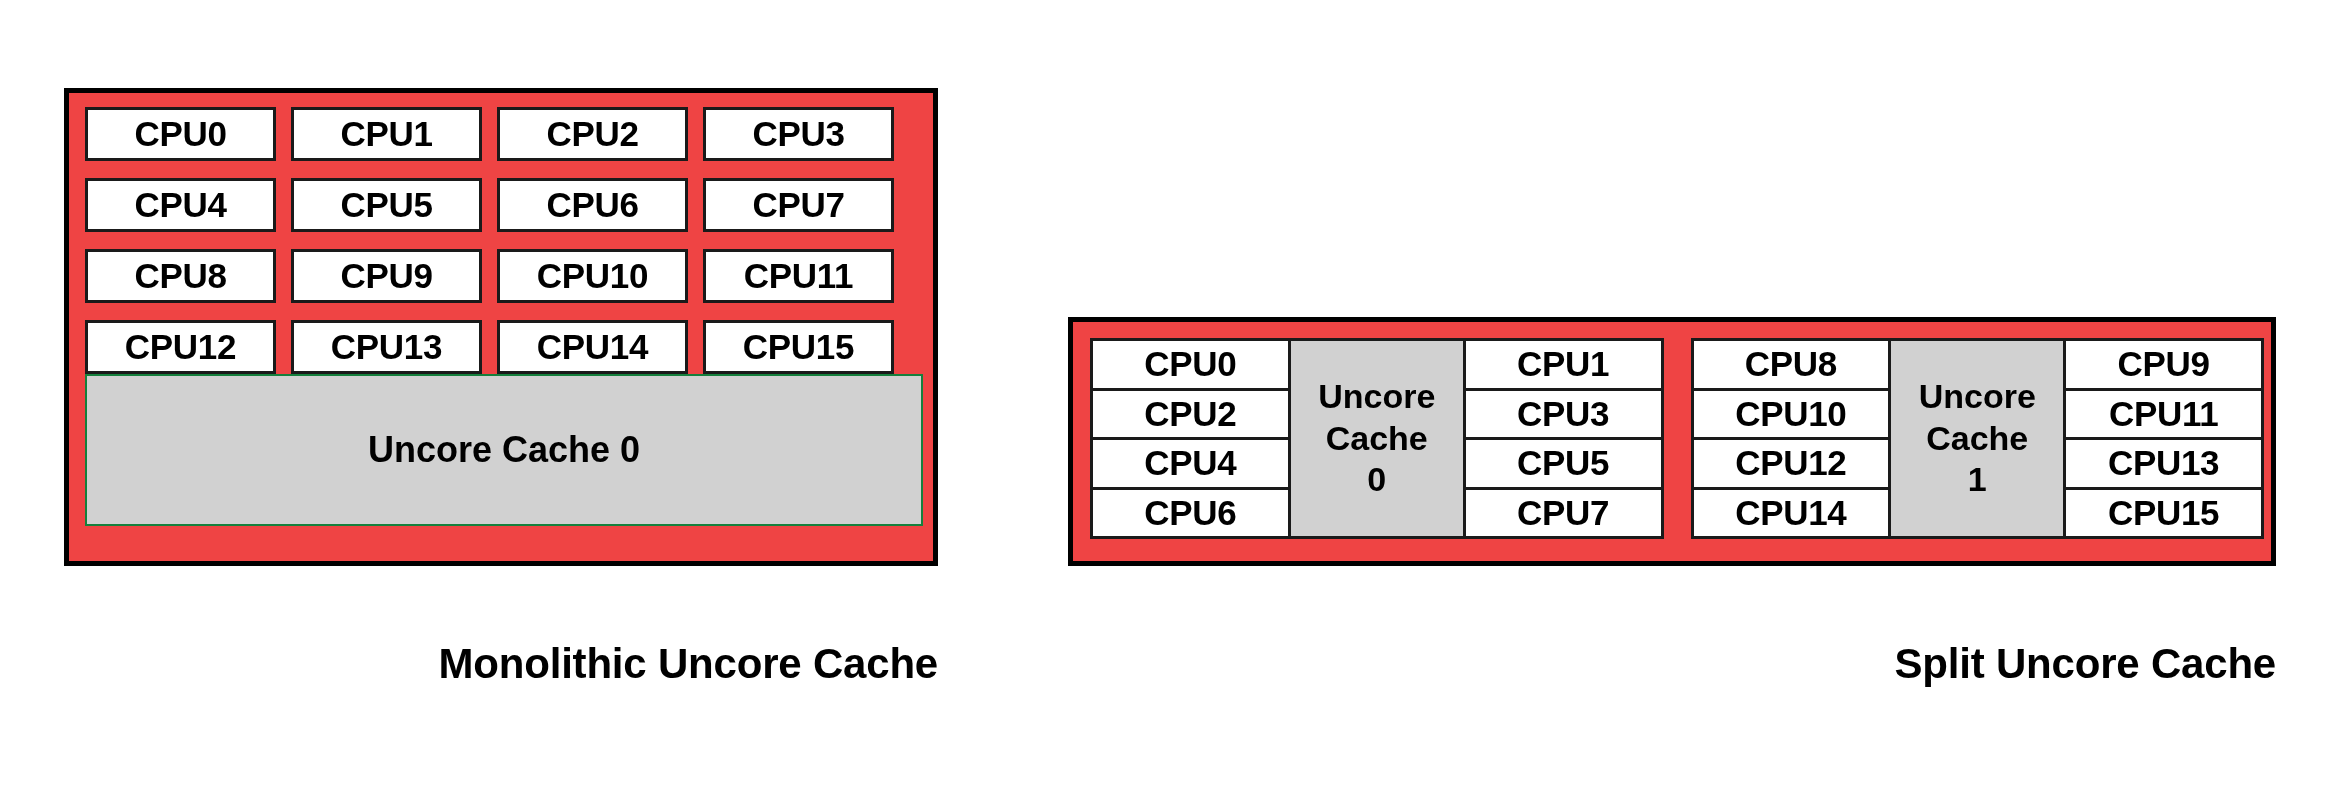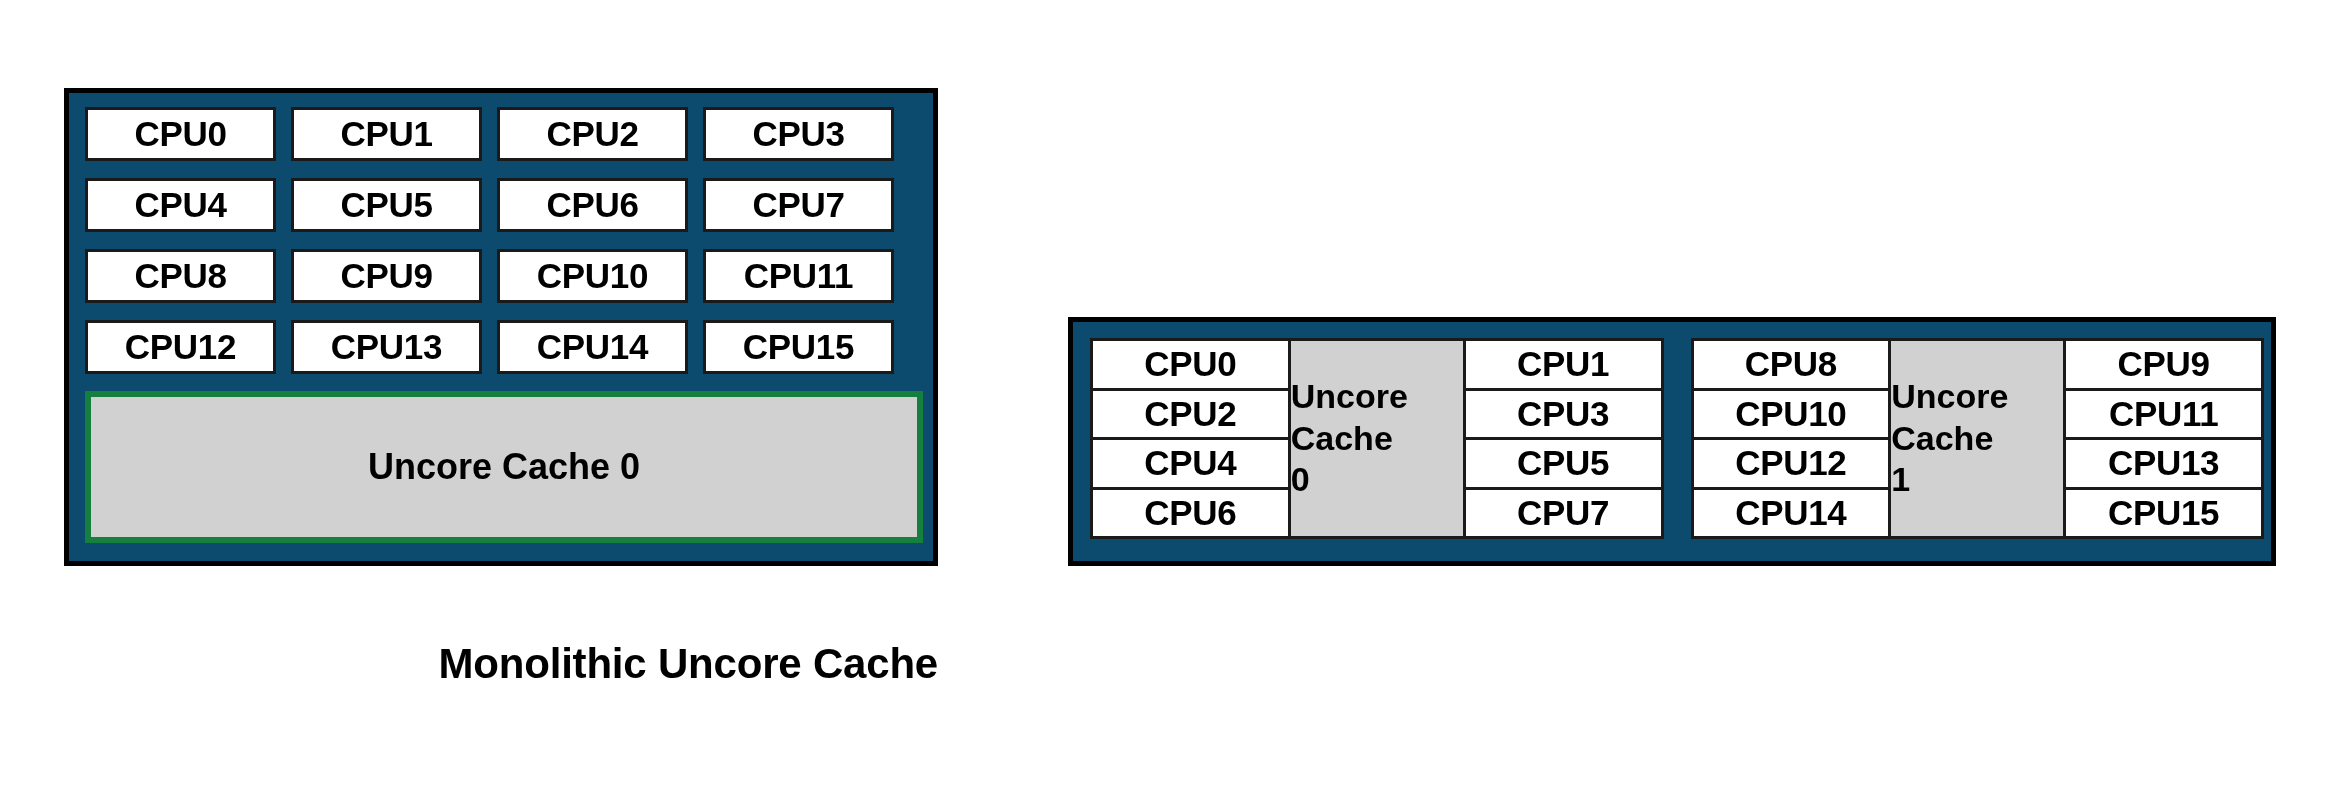--- a/index.html
+++ b/index.html
@@ -20,21 +20,21 @@
     left: 0; top: 0;
     width: 2348px;
     height: 802px;
   }
 
   
   .panel-outer {
     position: absolute;
     box-sizing: border-box;
     border: 5px solid #000000;
-    background: #0c4a6e;
+    background: #ef4444;
   }
 
   .caption {
     position: absolute;
     text-align: right;
     font-weight: bold;
     color: #000000;
     font-size: 42px;
     letter-spacing: -0.2px;
     white-space: nowrap;
@@ -69,25 +69,25 @@
     justify-content: center;
     font-weight: bold;
     font-size: 35px;
     color: #000000;
     letter-spacing: -0.3px;
   }
 
   .uncore-wide {
     position: absolute;
     left: 16px;
-    top: 298px;
+    top: 281px;
     width: 838px;
     height: 152px;
     box-sizing: border-box;
-    border: 6px solid #15803d;
+    border: 2px solid #15803d;
     background: #d1d1d1;
     display: flex;
     align-items: center;
     justify-content: center;
     font-weight: bold;
     font-size: 36px;
     color: #000000;
   }
 
   #caption-monolithic {
@@ -146,21 +146,21 @@
 
   .uncore-column {
     box-sizing: border-box;
     width: 178px;
     flex: 0 0 178px;
     border-left: 3px solid #1a1a1a;
     border-right: 3px solid #1a1a1a;
     background: #d1d1d1;
     display: flex;
     flex-direction: column;
-    align-items: flex-start;
+    align-items: center;
     justify-content: center;
     font-weight: bold;
     font-size: 34px;
     line-height: 1.23;
     color: #000000;
     text-align: center;
   }
 
   #caption-split {
     left: 1068px;
@@ -239,14 +239,15 @@
           <div class="cpu-row">CPU9</div>
           <div class="cpu-row">CPU11</div>
           <div class="cpu-row">CPU13</div>
           <div class="cpu-row">CPU15</div>
         </div>
       </div>
 
     </div>
   </div>
 
+  <div class="caption" id="caption-split">Split Uncore Cache</div>
 
 </div>
 
 </body></html>

